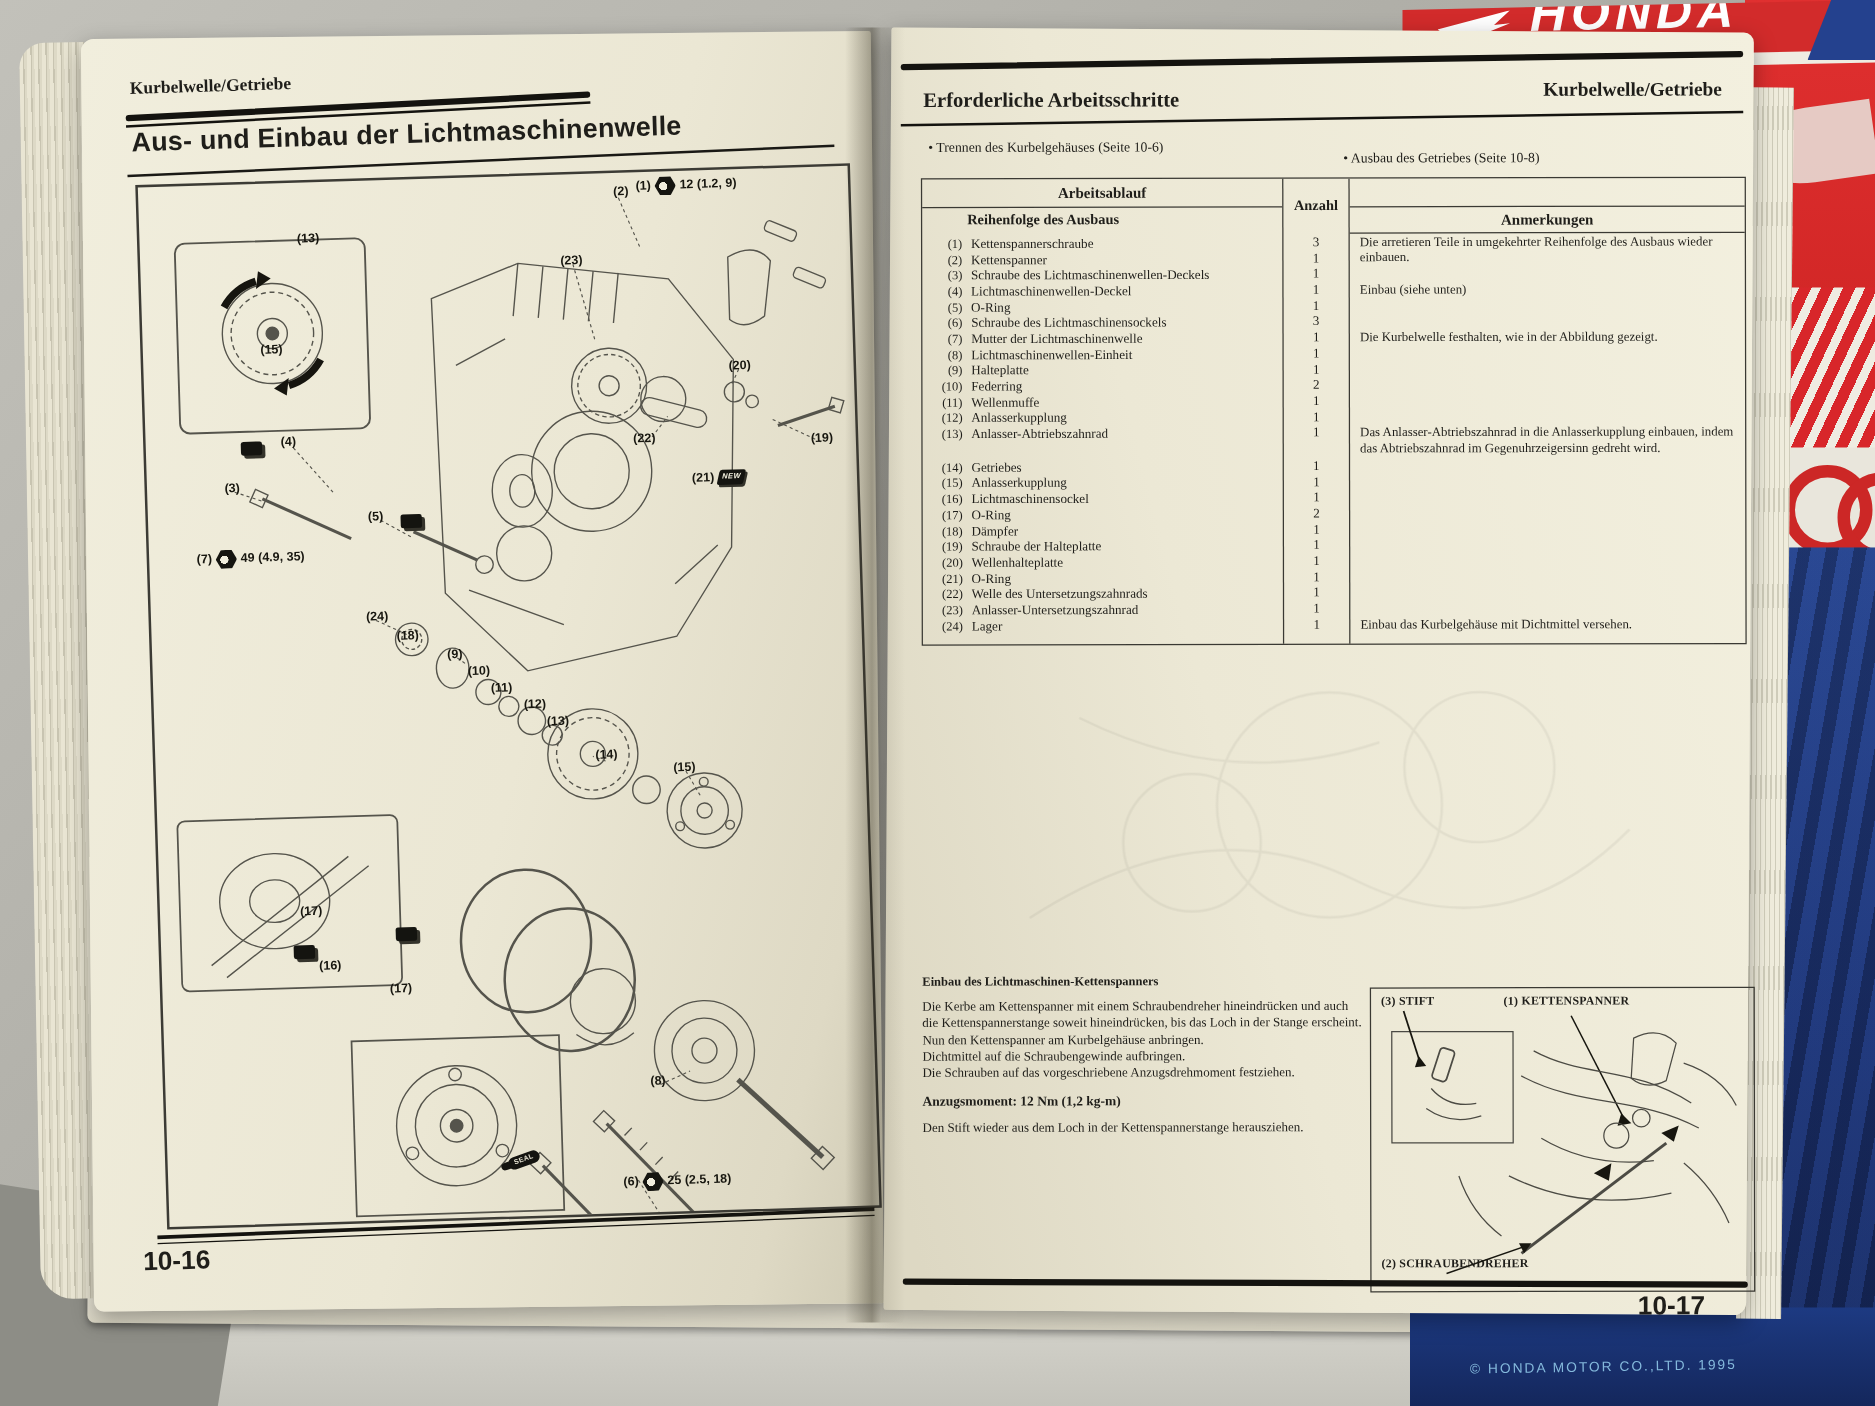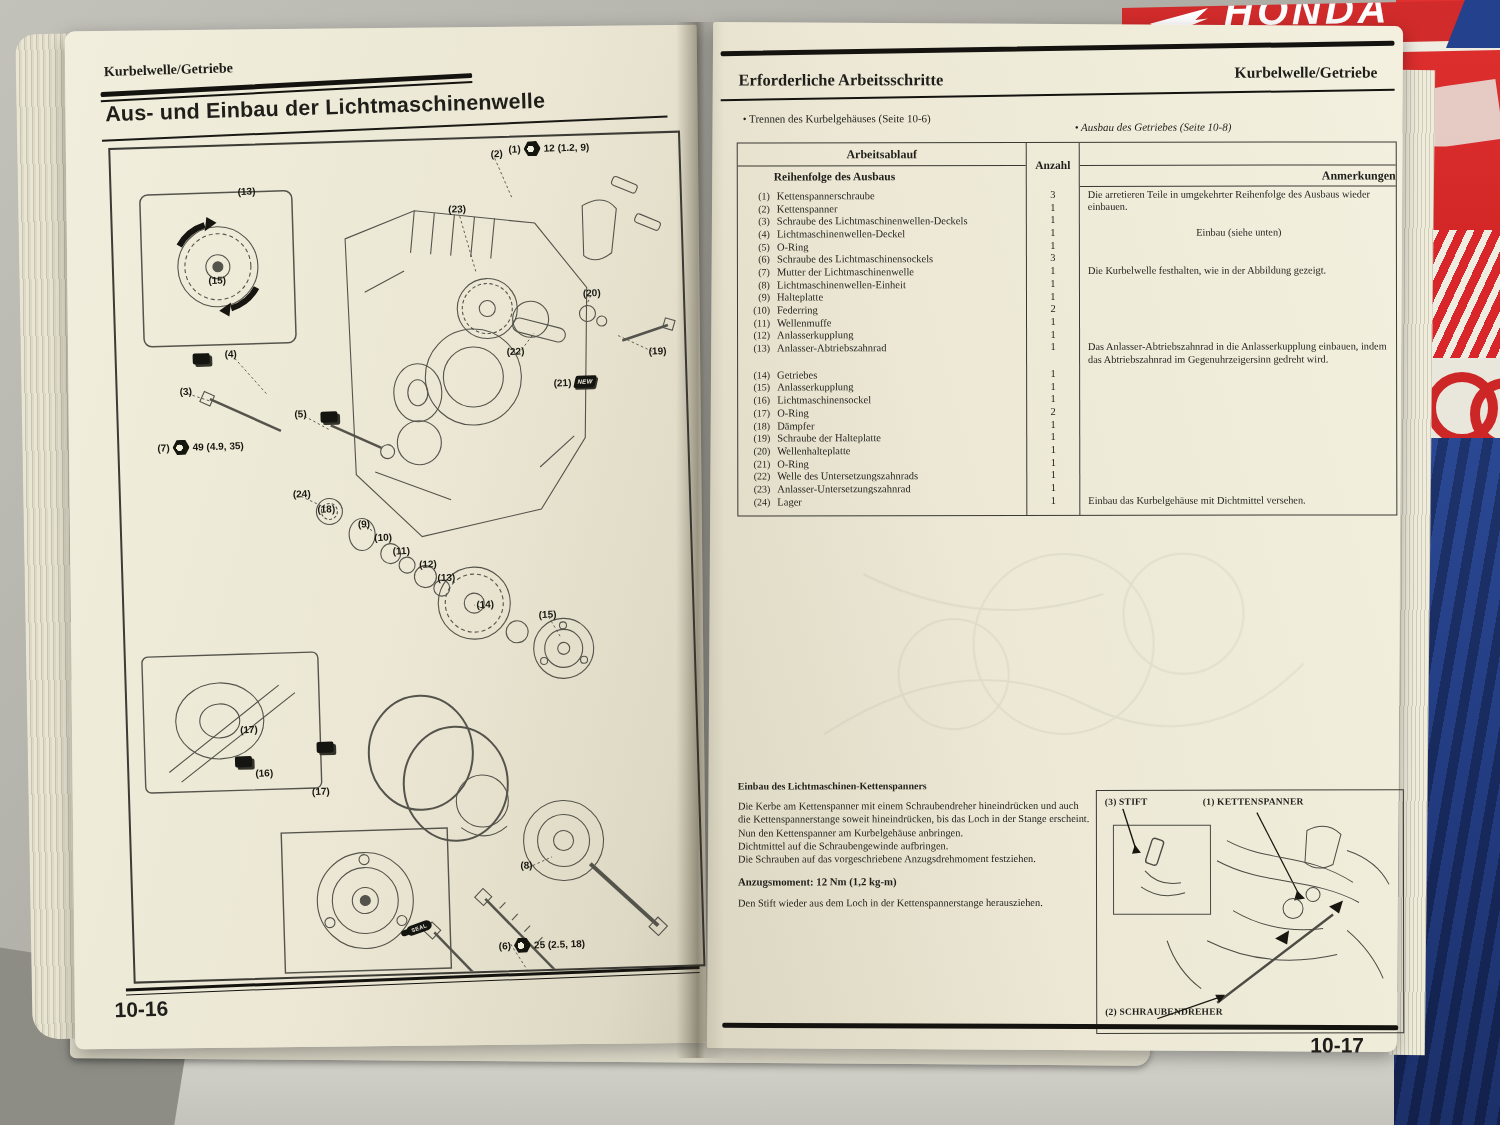--- a/index.html
+++ b/index.html
@@ -75,31 +75,31 @@
   .lp-bottom-rule2{left:34px;top:956px;width:574px;height:1.2px;background:#14130f;transform:rotate(-.5deg);}
   .lp-pagenum{left:22px;top:962px;font-family:"Liberation Sans",sans-serif;font-weight:700;font-size:21px;}
 
   
   .rp-thick-rule{left:8px;top:22px;width:674px;height:5px;background:#14130f;border-radius:2px;transform:rotate(-.8deg);}
   .rp-head-left{left:26px;top:46px;font-weight:700;font-size:16.5px;}
   .rp-head-right{left:522px;top:40px;font-weight:700;font-size:15.5px;}
   .rp-thin-rule{left:8px;top:70px;width:674px;height:2px;background:#14130f;transform:rotate(-.8deg);}
   .rp-bullet{font-size:11px;}
   .b-left{left:30px;top:88px;}
-  .b-right{left:362px;top:97px;font-style:italic;}
+  .b-right{left:362px;top:97px;}
 
   .tbl{left:24px;top:118px;width:658px;height:372px;border:1.6px solid #3a3933;display:flex;font-size:10.5px;}
   .tbl-col1{width:288px;border-right:1.4px solid #3a3933;position:relative;}
   .tbl-col2{width:52px;border-right:1.4px solid #3a3933;position:relative;}
   .tbl-col3{flex:1;position:relative;}
   .hdr1{height:22px;line-height:22px;text-align:center;font-weight:700;font-size:12px;border-bottom:1.4px solid #3a3933;}
   .hdr2{height:21px;line-height:21px;padding-left:36px;font-weight:700;font-size:11.5px;}
   .hdr-anzahl{position:absolute;top:0;left:0;right:0;height:43px;display:flex;align-items:center;justify-content:center;
     font-weight:700;font-size:11.5px;}
-  .hdr3{margin-top:22px;height:20px;line-height:20px;text-align:right;font-weight:700;font-size:12px;
+  .hdr3{margin-top:22px;height:20px;line-height:20px;text-align:center;font-weight:700;font-size:12px;
     border-top:1.4px solid #3a3933;border-bottom:1.4px solid #3a3933;}
   .tr{height:12.7px;display:flex;align-items:center;}
   .tr .num{width:32px;text-align:right;padding-right:7px;font-size:10px;flex:none;}
   .tr .nm{flex:1;white-space:nowrap;overflow:hidden;}
   .tq{height:12.7px;text-align:center;line-height:12.7px;}
   .gap{height:14px;}
   .qty-start,.row-start{position:absolute;top:46px;left:0;right:0;}
   .note{position:absolute;left:8px;right:6px;font-size:10.3px;line-height:1.18;}
 
   .ghost{opacity:.06;filter:blur(.6px);}
@@ -127,20 +127,23 @@
 
   <div class="abs cover-red"></div>
   <div class="abs cover-red-swoosh"></div>
   <div class="abs cover-red-stripes"></div>
   <div class="abs cover-white-letters">
     <div class="ring-letter" style="left:18px;top:14px;"></div>
     <div class="ring-letter" style="left:62px;top:20px;"></div>
   </div>
   <div class="abs cover-blue">
     <div class="cover-blue-tex"></div>
+  </div>
+  <div class="abs cover-blue-bottom">
+    <div class="copyright">© HONDA MOTOR CO.,LTD. 1995</div>
   </div>
   <div class="abs band-red">
     <div class="honda-wing"></div>
     <div class="honda-word">HONDA</div>
   </div>
   <div class="abs band-white"></div>
   <div class="abs band-blue-tip"></div>
   <div class="abs page-edges-right"></div>
 
   <div class="abs page page-left">
@@ -489,21 +492,21 @@
               <div class="tq">1</div>
               <div class="tq">1</div>
               <div class="tq">1</div>
               <div class="tq">1</div>
             </div>
         </div>
         <div class="tbl-col3">
           <div class="hdr3">Anmerkungen</div>
           <div id="tbl-notes">
               <div class="note" style="top: 46px;">Die arretieren Teile in umgekehrter Reihenfolge des Ausbaus wieder einbauen.</div>
-              <div class="note" style="top: 84.1px; text-align: center;">Einbau (siehe unten)</div>
+              <div class="note" style="top: 84.1px;">Einbau (siehe unten)</div>
               <div class="note" style="top: 122.2px;">Die Kurbelwelle festhalten, wie in der Abbildung gezeigt.</div>
               <div class="note" style="top: 198.4px;">Das Anlasser-Abtriebszahnrad in die Anlasserkupplung einbauen, indem das Abtriebszahnrad im Gegenuhrzeigersinn gedreht wird.</div>
               <div class="note" style="top: 352.1px;">Einbau das Kurbelgehäuse mit Dichtmittel versehen.</div>
             </div>
         </div>
       </div>
 
       <svg class="ghost" width="600" height="300" viewBox="0 0 600 300" style="left:50px;top:470px;" fill="none" stroke="#2a2a24" stroke-width="2">
         <circle cx="300" cy="150" r="90"></circle>
           <circle cx="190" cy="180" r="55"></circle>

